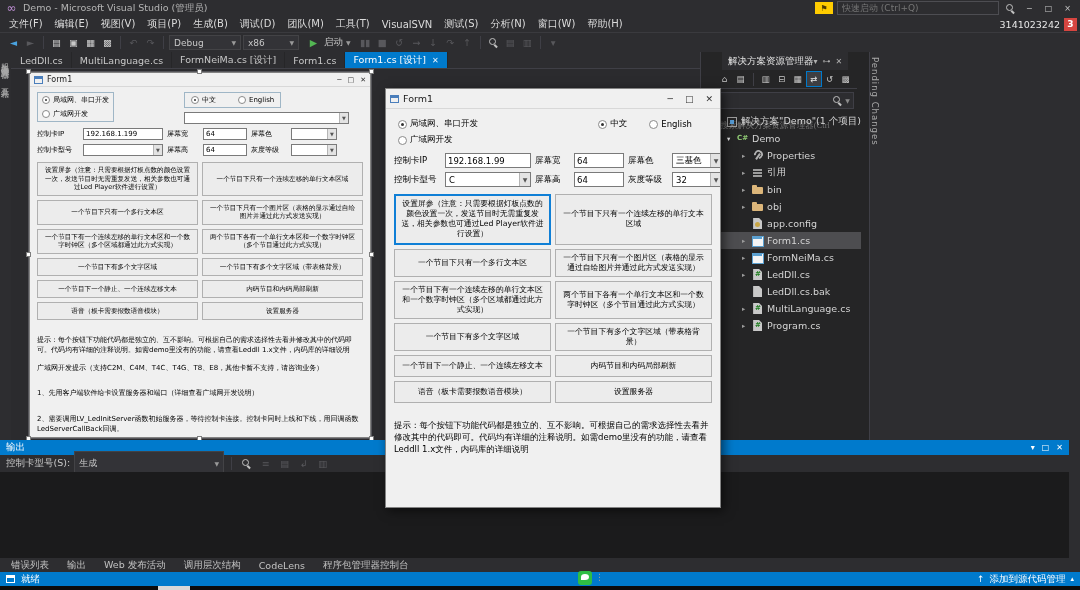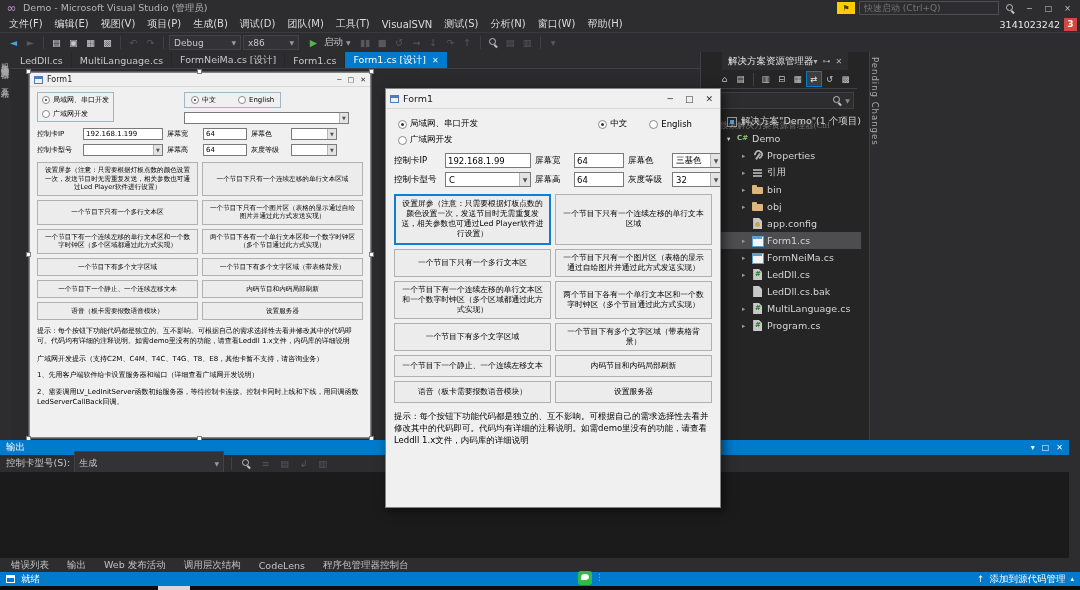--- a/index.html
+++ b/index.html
@@ -6,21 +6,21 @@
   html,body { width:1080px; height:590px; overflow:hidden; }
   body { font-family:"DejaVu Sans","Liberation Sans",sans-serif; background:#2d2d30; }
   #root { position:relative; width:1080px; height:590px; color:#dcdcdc; font-size:11px; }
 
   
   .titlebar { height:16px; display:flex; align-items:center; padding:0 5px; gap:5px; }
   .vs-logo { width:13px; height:13px; color:#bf8fd4; font-size:12px; line-height:13px; text-align:center; }
   .title-text { font-size:9.5px; color:#b4b4b4; }
   .tb-right { margin-left:auto; display:flex; align-items:center; gap:4px; }
   .flag-btn { width:18px; height:12px; background:#ffcc00; color:#4d3a00; font-size:8px; display:flex; align-items:center; justify-content:center; }
-  .quick-launch { width:140px; height:13px; background:#2d2d30; border:1px solid #4d4d52; color:#8a8a8a; font-size:9px; padding:6px 4px; font-family:inherit; }
+  .quick-launch { width:162px; height:13px; background:#2d2d30; border:1px solid #4d4d52; color:#8a8a8a; font-size:9px; padding:6px 4px; font-family:inherit; }
   .win-btn { width:15px; height:12px; color:#c8c8c8; font-size:8px; display:flex; align-items:center; justify-content:center; }
 
   
   .menubar { height:16px; display:flex; align-items:center; padding:0 3px; }
   .menu-item { padding:0 6px; font-size:10px; color:#dcdcdc; }
   .menubar-right { margin-left:auto; display:flex; align-items:center; gap:4px; }
   .overlay-number { font-size:9.5px; color:#e8e8e8; }
   .overlay-badge { width:13px; height:13px; background:#d64540; color:#fff; font-size:9px; font-weight:bold; display:flex; align-items:center; justify-content:center; }
 
   
@@ -80,21 +80,21 @@
   .lg .tbox { height:15px; }
   .combo { height:12px; border:1px solid #7a7a7a; background:#fff; color:#000; display:flex; align-items:center; justify-content:space-between; padding-left:3px; overflow:hidden; }
   .lg .combo { height:15px; }
   .combo .cbtn { width:9px; height:100%; background:#e3e3e3; border-left:1px solid #b5b5b5; display:flex; align-items:center; justify-content:center; font-size:5px; color:#555; flex:none; }
   .lg .combo .cbtn { width:11px; font-size:6px; }
 
   .btn-grid { display:grid; grid-template-columns:1fr 1fr; gap:4px; margin-top:2px; }
   .wbtn { background:#ececec; border:1px solid #b0b0b0; color:#000; font-family:inherit; font-size:6.6px; line-height:1.3; text-align:center; padding:3px 4px; min-height:18px; display:flex; align-items:center; justify-content:center; }
   .lg .wbtn { font-size:7.8px; min-height:22px; }
   .wbtn.focused { border:2px solid #0f7fd6; }
-  .fhint { line-height:1.4; margin-top:3px; }
+  .fhint { line-height:1.4; margin-top:12px; }
   .fhint.extra { margin-top:4px; }
 
   .handle { position:absolute; width:5px; height:5px; background:#fff; border:1px solid #7d7d7d; z-index:5; }
 
   
   .se { width:208px; background:#252526; border-left:1px solid #3f3f46; display:flex; flex-direction:column;align-items:center; }
   .se-header { height:18px; background:#2d2d30; display:flex; align-items:center; padding:0 6px; font-size:9.5px; color:#e1e1e1; }
   .se-header .hicons { margin-left:auto; display:flex; gap:5px; }
   .se-header .hicons span { font-size:8px; color:#b0b0b0; }
   .se-toolbar { height:19px; display:flex; align-items:center; gap:2px; padding:0 4px; background:#252526; border-bottom:1px solid #3f3f46; }

